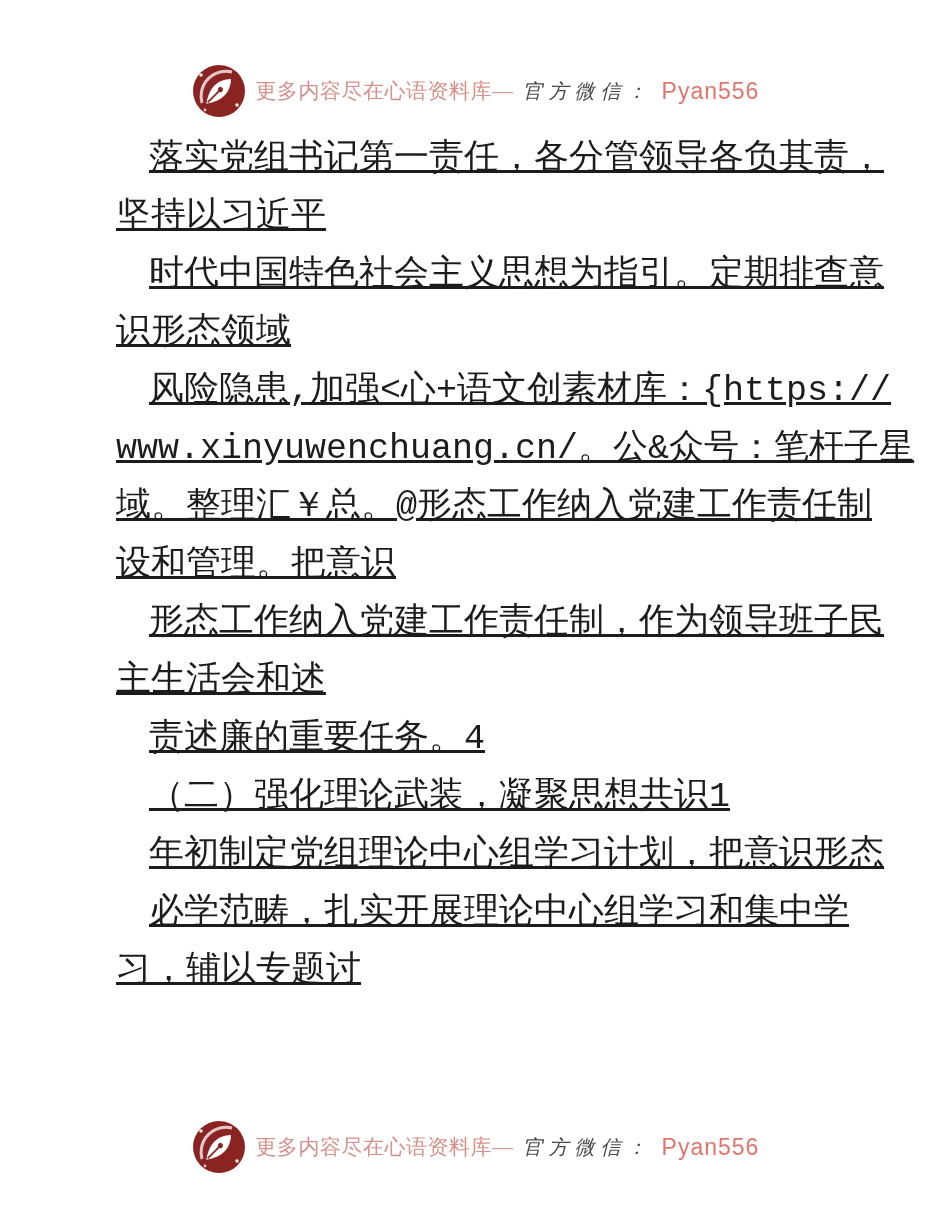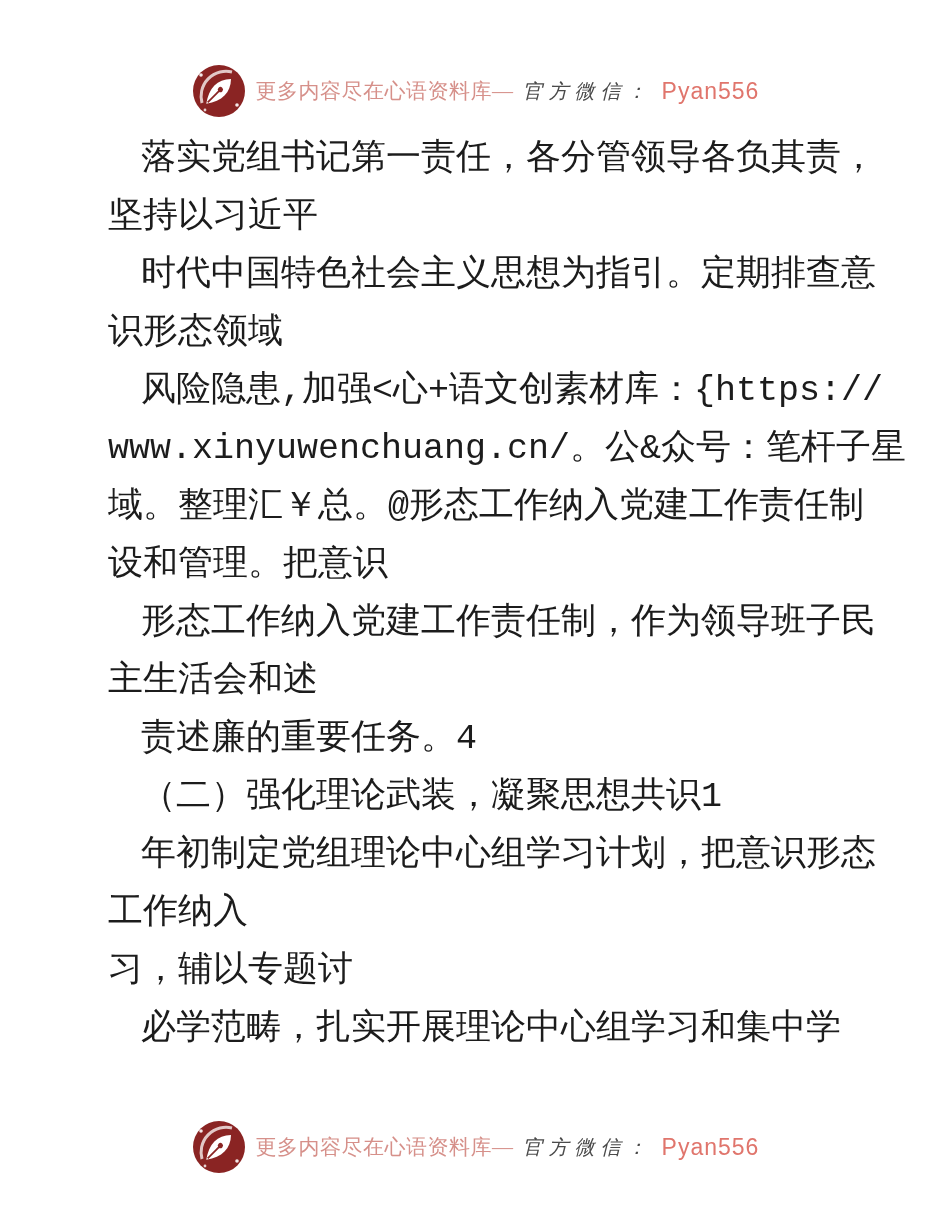--- a/index.html
+++ b/index.html
@@ -27,22 +27,23 @@
     font-family:Liberation Serif, serif;
   }
   .wm-id{
     color:#e0756c;font-size:23px;letter-spacing:1px;
     font-family:"Liberation Sans","DejaVu Sans",sans-serif;
     text-align:right;
   }
 
   
   .doc-body{
-    position:absolute;top:130px;left:108px;width:752px;height:930px;
+    position:absolute;top:130px;left:116px;width:752px;height:930px;
     color:#1c1c1c;
+    text-decoration:underline;
   }
   .line{
     font-size:35px;line-height:58px;height:58px;white-space:nowrap;
     font-family:"Liberation Mono","DejaVu Sans Mono","Liberation Serif",serif;
     font-weight:400;letter-spacing:0px;
   }
   .line.indent{padding-left:33px;}
 </style>
 </head>
 <body>
@@ -74,23 +75,22 @@
       <div class="line">识形态领域</div>
       <div class="line indent">风险隐患,加强&lt;心+语文创素材库：{https://</div>
       <div class="line">www.xinyuwenchuang.cn/。公&amp;众号：笔杆子星</div>
       <div class="line">域。整理汇￥总。@形态工作纳入党建工作责任制</div>
       <div class="line">设和管理。把意识</div>
       <div class="line indent">形态工作纳入党建工作责任制，作为领导班子民</div>
       <div class="line">主生活会和述</div>
       <div class="line indent">责述廉的重要任务。4</div>
       <div class="line indent">（二）强化理论武装，凝聚思想共识1</div>
       <div class="line indent">年初制定党组理论中心组学习计划，把意识形态</div>
-      <div class="line">工作纳入</div>
+      <div class="line indent">必学范畴，扎实开展理论中心组学习和集中学</div>
       <div class="line">习，辅以专题讨</div>
-      <div class="line indent">必学范畴，扎实开展理论中心组学习和集中学</div>
     </div>
 
   <div class="watermark footer">
     <svg class="wm-logo" viewBox="0 0 56 56" xmlns="http://www.w3.org/2000/svg" aria-hidden="true">
       <circle cx="28" cy="28" r="26" fill="#8a2423"></circle>
       <path d="M41,9 A25,25 0 0 0 11,40" fill="none" stroke="#ffffff" stroke-width="3" opacity="0.75"></path>
       <g transform="translate(28,28) rotate(45)">
         <path d="M0,-17 C9.5,-7 9.5,5 0,18 C-9.5,5 -9.5,-7 0,-17 Z" fill="#ffffff"></path>
         <circle cx="0" cy="-2" r="2.6" fill="#8a2423"></circle>
         <line x1="0" y1="-2" x2="0" y2="16" stroke="#8a2423" stroke-width="1.8"></line>

